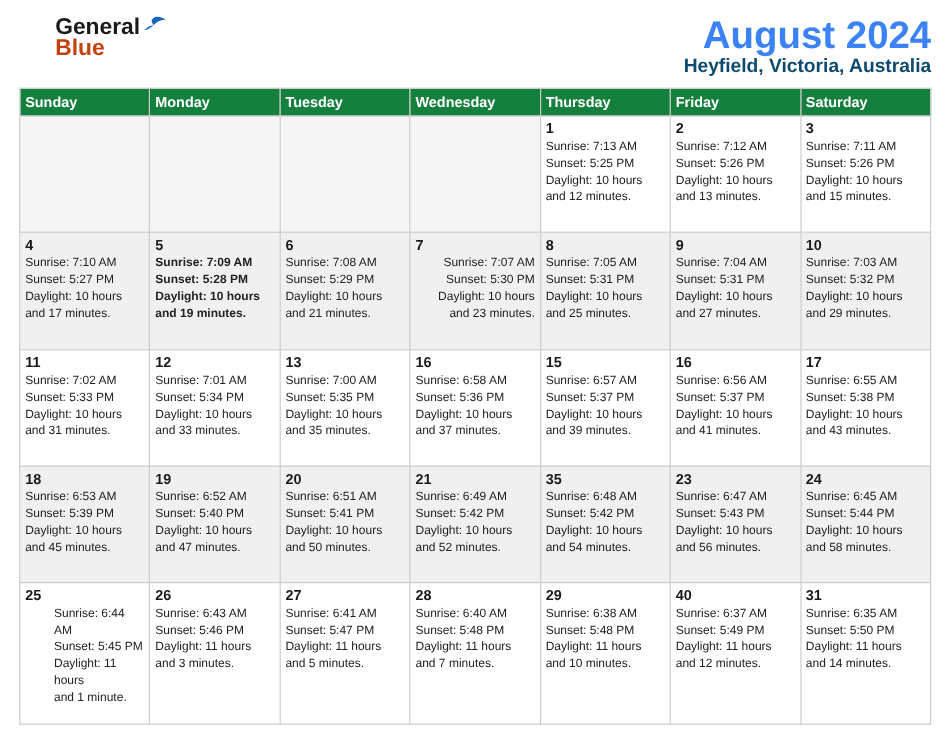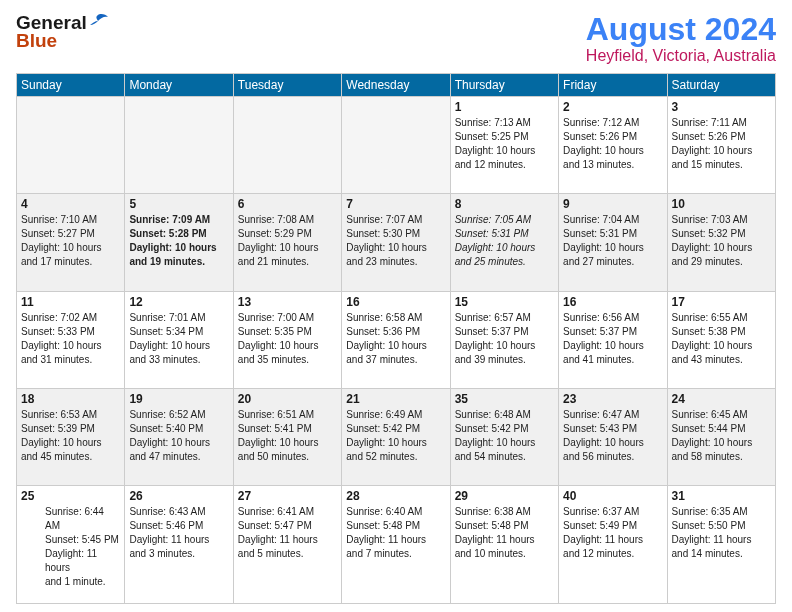--- a/index.html
+++ b/index.html
@@ -20,48 +20,49 @@
     .header {
       display: flex;
       justify-content: space-between;
       align-items: flex-start;
       margin-bottom: 8px;
     }
     .logo {
       display: flex;
       flex-direction: column;
       align-items: flex-start;
+      margin-left: 30px;
     }
     .title-block {
       text-align: right;
     }
     .title-block h1 {
       font-size: 32px;
       font-weight: bold;
       color: #3b82f6;
       line-height: 1.1;
     }
     .title-block h2 {
       font-size: 16px;
-      font-weight: normal;
-      color: #be185d;
+      font-weight: bold;
+      color: #0c4a6e;
       text-align: center;
     }
     .calendar {
       flex: 1;
       border: 1px solid #ccc;
       border-collapse: collapse;
       width: 100%;
       table-layout: fixed;
     }
     .calendar thead tr th {
-      background: #0369a1;
+      background: #15803d;
       color: #fff;
       font-size: 12px;
-      font-weight: normal;
+      font-weight: bold;
       padding: 4px 4px;
       border: 1px solid #ccc;
       text-align: left;
     }
     .calendar tbody tr td {
       border: 1px solid #ccc;
       vertical-align: top;
       padding: 3px 4px;
       font-size: 10px;
       color: #1a1a1a;
@@ -164,28 +165,28 @@
           </td>
           <td>
             <span class="day-number">6</span>
             <div class="day-info" style="white-space: pre-line;">Sunrise: 7:08 AM
 Sunset: 5:29 PM
 Daylight: 10 hours
 and 21 minutes.</div>
           </td>
           <td>
             <span class="day-number">7</span>
-            <div class="day-info" style="white-space: pre-line;">Sunrise: 7:07 AM
+            <div class="day-info" style="white-space: pre-line; text-align: right;">Sunrise: 7:07 AM
 Sunset: 5:30 PM
 Daylight: 10 hours
 and 23 minutes.</div>
           </td>
           <td>
             <span class="day-number">8</span>
-            <div class="day-info" style="white-space: pre-line; font-style: italic;">Sunrise: 7:05 AM
+            <div class="day-info" style="white-space: pre-line;">Sunrise: 7:05 AM
 Sunset: 5:31 PM
 Daylight: 10 hours
 and 25 minutes.</div>
           </td>
           <td>
             <span class="day-number">9</span>
             <div class="day-info" style="white-space: pre-line;">Sunrise: 7:04 AM
 Sunset: 5:31 PM
 Daylight: 10 hours
 and 27 minutes.</div>

